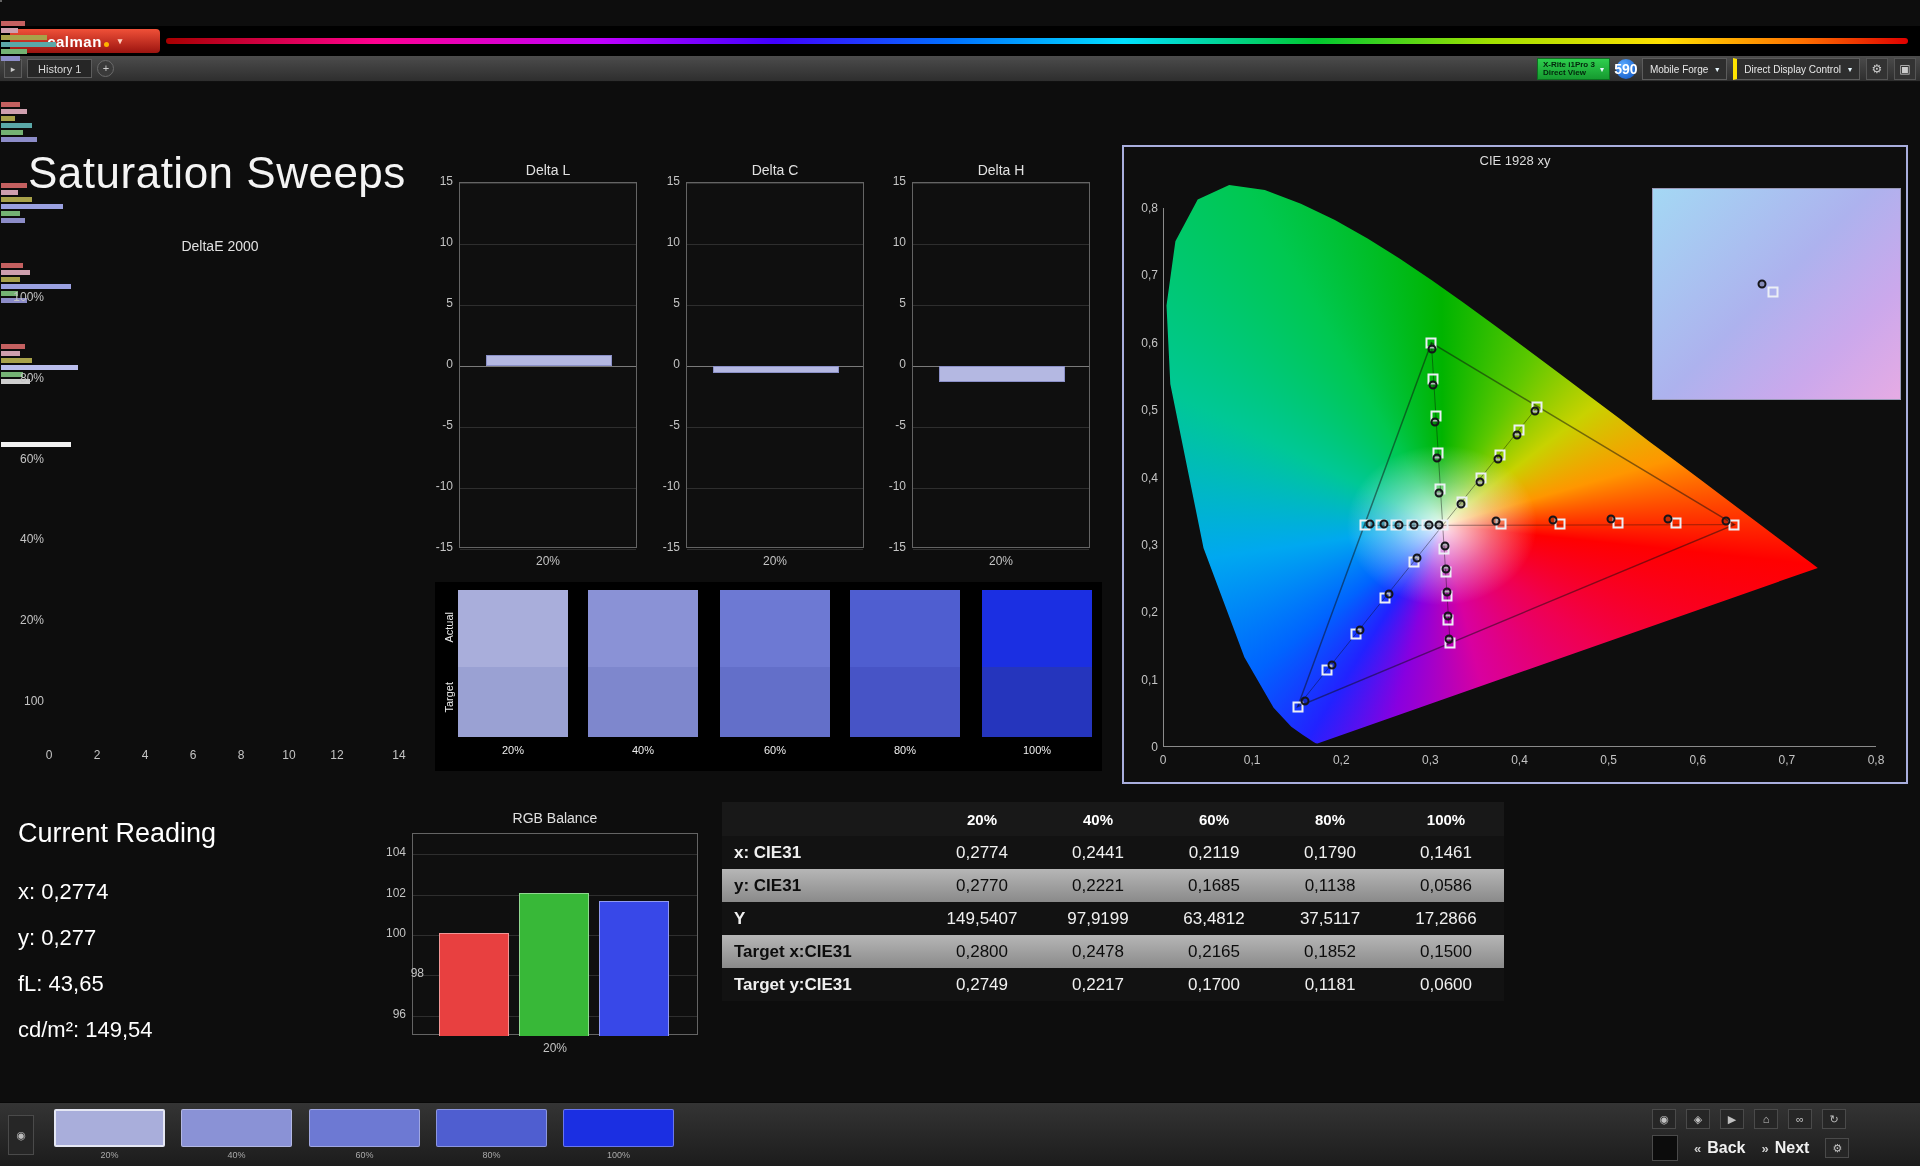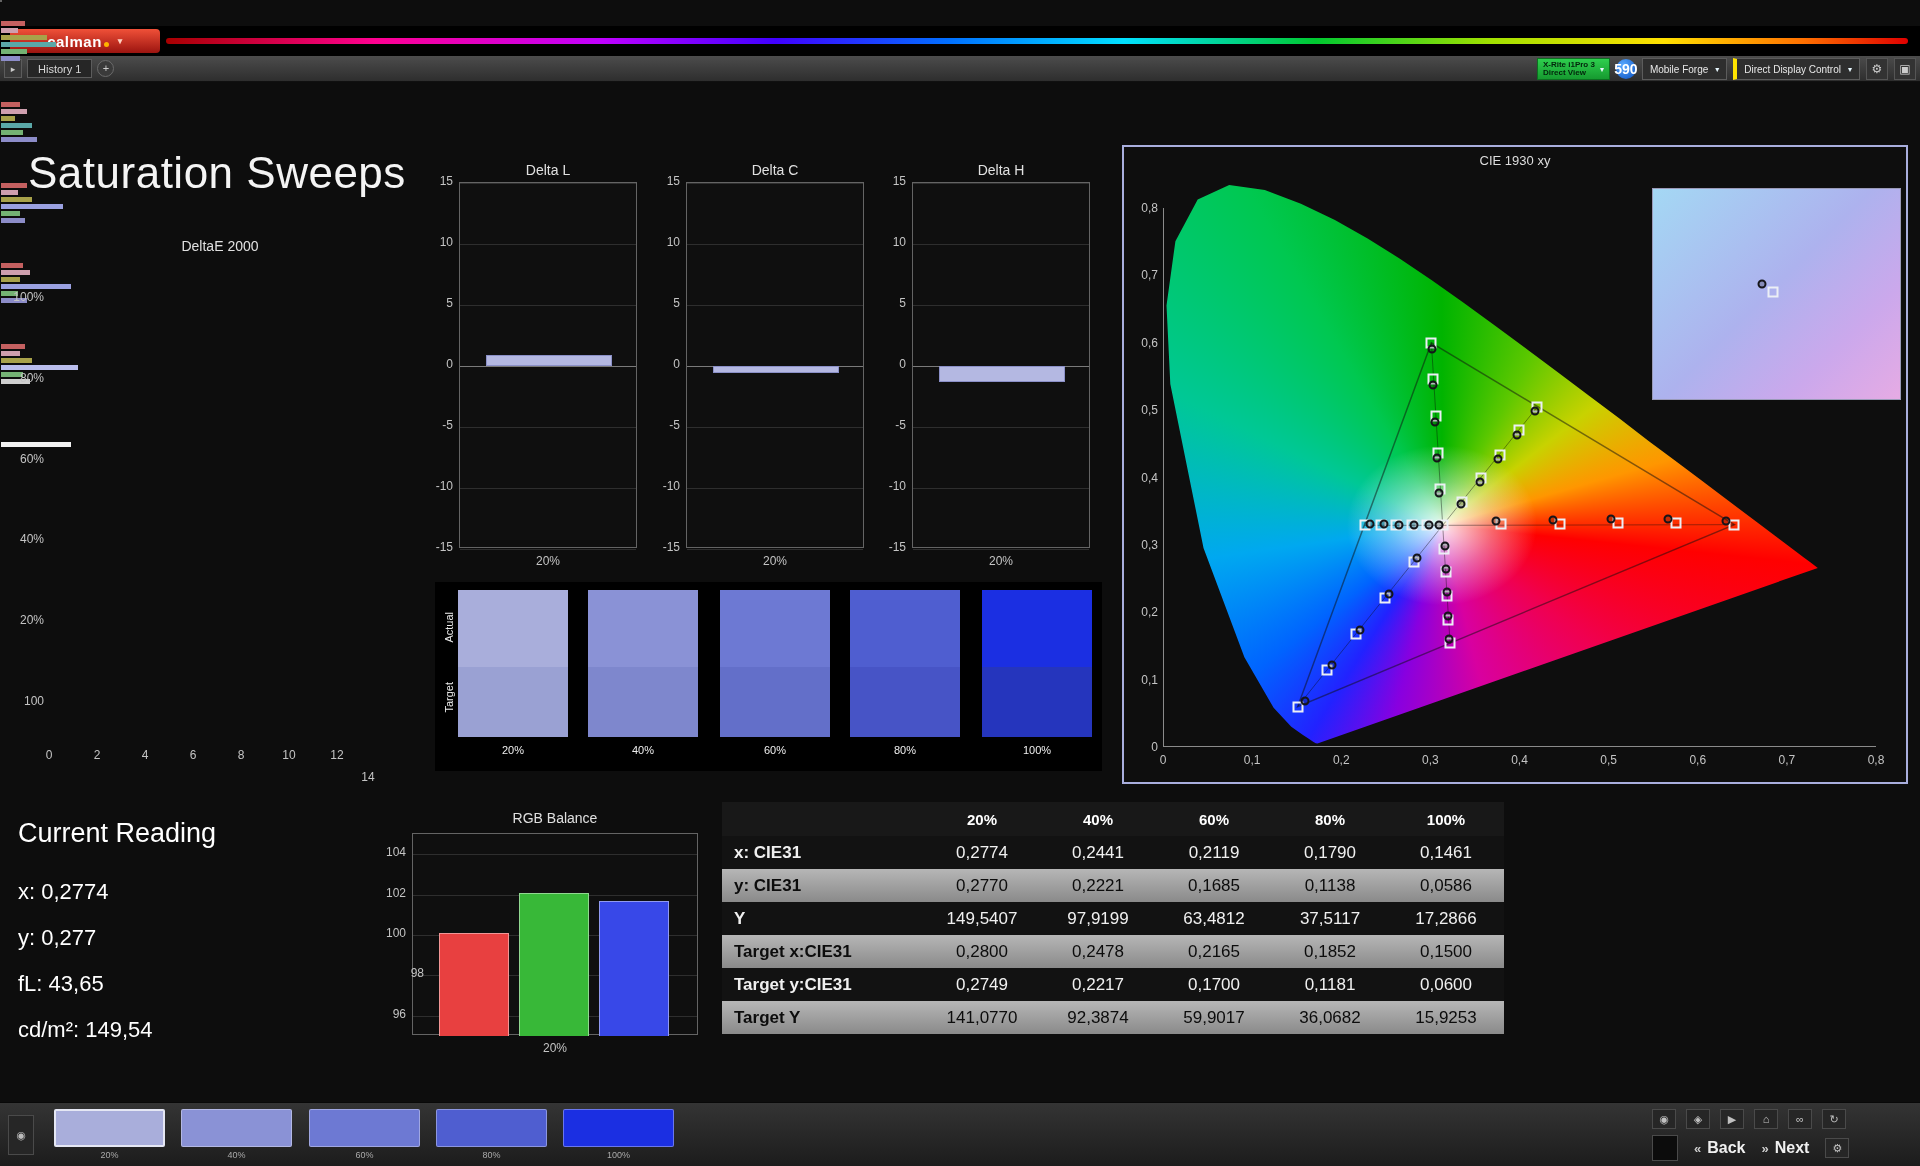--- a/index.html
+++ b/index.html
@@ -231,21 +231,21 @@
       <div style="position: absolute; left: 285px; top: 162px; width: 110px; text-align: center; color: rgb(238, 238, 238); font-size: 11px;">60%</div>
       <div style="position: absolute; left: 415px; top: 8px; width: 110px; height: 77px; background: rgb(79, 94, 208);"></div>
       <div style="position: absolute; left: 415px; top: 85px; width: 110px; height: 70px; background: rgb(71, 84, 198);"></div>
       <div style="position: absolute; left: 415px; top: 162px; width: 110px; text-align: center; color: rgb(238, 238, 238); font-size: 11px;">80%</div>
       <div style="position: absolute; left: 547px; top: 8px; width: 110px; height: 77px; background: rgb(27, 47, 226);"></div>
       <div style="position: absolute; left: 547px; top: 85px; width: 110px; height: 70px; background: rgb(37, 53, 189);"></div>
       <div style="position: absolute; left: 547px; top: 162px; width: 110px; text-align: center; color: rgb(238, 238, 238); font-size: 11px;">100%</div>
     </div>
 
   <div id="cie-panel">
-    <span id="cie-title">CIE 1930 xy</span>
+    <span id="cie-title">CIE 1928 xy</span>
     <div id="cie-horseshoe" style="clip-path: path(&quot;M 155.2 569.3 L 154.5 569.5 L 152.8 569.3 L 150.5 568 L 146.5 565.3 L 139.6 560.8 L 128.3 552.7 L 110.6 533.7 L 81.4 483.3 L 40.5 373.9 L 7.3 209.9 L 3.5 131.5 L 12.4 67.2 L 34.7 25.6 L 66.2 10.9 L 101.8 16 L 137.9 29.7 L 171.9 46.1 L 204.6 64.5 L 236.9 84.7 L 268.8 106.3 L 300.6 128.8 L 332.5 151.9 L 364.3 175.4 L 395.8 199 L 426.7 222.2 L 456.8 244.8 L 485.6 267 L 512.6 286.9 L 537.3 305.5 L 558.8 321.7 L 577.7 335.9 L 593.4 347.7 L 616.3 365 L 630.9 376 L 640.8 383.4 L 647 388.1 L 650.6 390.8 L 654.8 393.9 Z&quot;);"></div>
     <div id="cie-plot">
         <svg width="713" height="539" style="position: absolute; left: 0px; top: 0px; overflow: visible;">
           <polygon points="570.4,316.6625 267.37499999999994,134.75000000000003 133.68749999999997,498.575" fill="none" stroke="rgba(15,15,15,0.5)" stroke-width="1.5"></polygon>
           <line x1="278.693875" y1="317.33625" x2="570.4" y2="316.6625" stroke="rgba(10,10,10,0.4)" stroke-width="1"></line>
           <line x1="278.693875" y1="317.33625" x2="267.37499999999994" y2="134.75000000000003" stroke="rgba(10,10,10,0.4)" stroke-width="1"></line>
           <line x1="278.693875" y1="317.33625" x2="133.68749999999997" y2="498.575" stroke="rgba(10,10,10,0.4)" stroke-width="1"></line>
           <line x1="278.693875" y1="317.33625" x2="200.53125" y2="317.33625" stroke="rgba(10,10,10,0.4)" stroke-width="1"></line>
           <line x1="278.693875" y1="317.33625" x2="286.09125" y2="435.2425" stroke="rgba(10,10,10,0.4)" stroke-width="1"></line>
           <line x1="278.693875" y1="317.33625" x2="373.43375" y2="198.75625000000002" stroke="rgba(10,10,10,0.4)" stroke-width="1"></line>
@@ -411,28 +411,20 @@
           <td class="val">0,1500</td>
         </tr>
         <tr class="dark">
           <td class="lbl">Target y:CIE31</td>
           <td class="val">0,2749</td>
           <td class="val">0,2217</td>
           <td class="val">0,1700</td>
           <td class="val">0,1181</td>
           <td class="val">0,0600</td>
         </tr>
-        <tr class="light">
-          <td class="lbl">Target Y</td>
-          <td class="val">141,0770</td>
-          <td class="val">92,3874</td>
-          <td class="val">59,9017</td>
-          <td class="val">36,0682</td>
-          <td class="val">15,9253</td>
-        </tr>
       </tbody>
   </table>
 
   <div id="bottombar">
     <div class="bb-eye">◉</div>
     <div id="bb-swatches"></div>
     <div class="bb-iconrow" id="bb-icons">
         <div class="bb-icon">◉</div>
         <div class="bb-icon">◈</div>
         <div class="bb-icon">▶</div>
@@ -474,21 +466,21 @@
       </div>
     </div>
 
 <div class="axlab" style="left: 49px; top: 748px; transform: translateX(-50%);">0</div>
     <div class="axlab" style="left: 97px; top: 748px; transform: translateX(-50%);">2</div>
     <div class="axlab" style="left: 145px; top: 748px; transform: translateX(-50%);">4</div>
     <div class="axlab" style="left: 193px; top: 748px; transform: translateX(-50%);">6</div>
     <div class="axlab" style="left: 241px; top: 748px; transform: translateX(-50%);">8</div>
     <div class="axlab" style="left: 289px; top: 748px; transform: translateX(-50%);">10</div>
     <div class="axlab" style="left: 337px; top: 748px; transform: translateX(-50%);">12</div>
-    <div class="axlab" style="left: 368px; top: 748px; transform: translateX(-50%); margin-top: 22px;">14</div>
+    <div class="axlab" style="left: 399px; top: 748px; transform: translateX(-50%);">14</div>
     <div class="axlab" style="left: 0px; width: 44px; text-align: right; top: 290.333px;">100%</div>
     <div class="axlab" style="left: 0px; width: 44px; text-align: right; top: 371px;">80%</div>
     <div class="axlab" style="left: 0px; width: 44px; text-align: right; top: 451.667px;">60%</div>
     <div class="axlab" style="left: 0px; width: 44px; text-align: right; top: 532.333px;">40%</div>
     <div class="axlab" style="left: 0px; width: 44px; text-align: right; top: 613px;">20%</div>
     <div class="axlab" style="left: 0px; width: 44px; text-align: right; top: 693.667px;">100</div>
     <div class="axlab" style="left: 415px; width: 38px; text-align: right; top: 174px;">15</div>
     <div class="axlab" style="left: 415px; width: 38px; text-align: right; top: 235px;">10</div>
     <div class="axlab" style="left: 415px; width: 38px; text-align: right; top: 296px;">5</div>
     <div class="axlab" style="left: 415px; width: 38px; text-align: right; top: 357px;">0</div>

